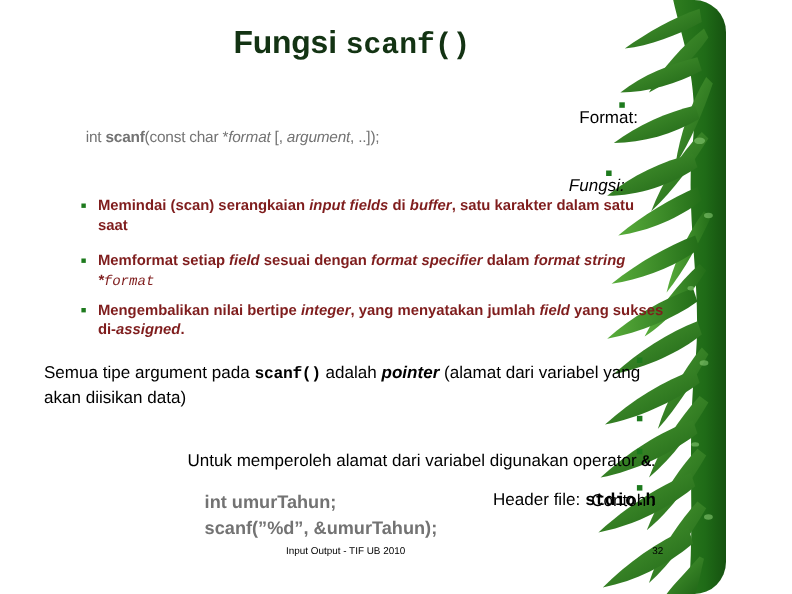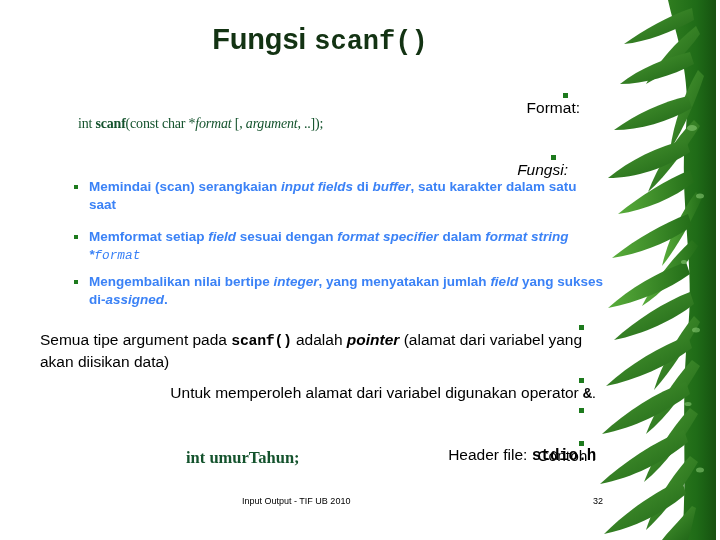--- a/index.html
+++ b/index.html
@@ -2,26 +2,27 @@
 <html><head>
 <meta charset="utf-8">
 <style>
   html, body {
     margin: 0;
     padding: 0;
     background: #ffffff;
   }
   #slide {
     position: relative;
-    width: 716px;
+    width: 660px;
     height: 540px;
     background: #ffffff;
     overflow: hidden;
     font-family: "Liberation Sans", sans-serif;
     color: #000000;
+    border-radius: 29px;
   }
 
   
   #bamboo-decoration {
     position: absolute;
     top: 0;
     right: 0;
     width: 120px;
     height: 540px;
     pointer-events: none;
@@ -81,43 +82,43 @@
   .lvl1 .txt {
     font-size: 15.5px;
     line-height: 1.32;
     font-weight: normal;
     color: #000;
   }
   .lvl2 .txt {
     font-size: 13.5px;
     line-height: 1.3;
     font-weight: bold;
-    color: #3b82f6;
+    color: #7f1d1d;
   }
 
   i { font-style: italic; }
   b { font-weight: bold; }
   .mono {
     font-family: "Liberation Mono", monospace;
     font-weight: bold;
     font-size: 0.96em;
     letter-spacing: -0.3px;
   }
   .mono-i {
     font-family: "Liberation Mono", monospace;
     font-style: italic;
     font-weight: normal;
     font-size: 0.95em;
   }
 
   
   .code-line {
     position: absolute;
-    font-family: Liberation Serif, serif;
-    color: #14532d;
+    font-family: Liberation Sans, sans-serif;
+    color: #737373;
     white-space: pre;
   }
   #format-signature {
     font-size: 14px;
     letter-spacing: -0.2px;
   }
   #example-line-1, #example-line-2 {
     font-size: 16.5px;
     font-weight: bold;
     letter-spacing: 0px;
@@ -234,33 +235,34 @@
   <div class="lvl2" style="top:228px; left:74px; width:534px;">
     <span class="sq-bullet small"></span>
     <span class="txt"><span>Memformat setiap </span><i>field</i><span> sesuai dengan </span><i>format specifier</i><span> dalam </span><i>format string</i><i> *</i><span class="mono-i">format</span></span>
   </div>
 
   <div class="lvl1" style="top:318px; left:40px; width:556px;">
     <span class="sq-bullet"></span>
     <span class="txt"><span>Semua tipe argument pada </span><span class="mono">scanf()</span><span> adalah </span><b><i>pointer</i></b><span> (alamat dari variabel yang akan diisikan data)</span></span>
   </div>
 
-  <div class="lvl1" style="top:371px; left:40px; width:556px;">
+  <div class="lvl1" style="top:371px; left:40px; width:556px;gap:27px;">
     <span class="sq-bullet"></span>
     <span class="txt"><span>Untuk memperoleh alamat dari variabel digunakan operator </span><span class="mono">&amp;</span><span>.</span></span>
   </div>
 
   <div class="lvl1" style="top:401px; left:40px; width:556px;gap:32px;">
     <span class="sq-bullet"></span>
     <span class="txt"><span>Header file: </span><span class="mono" style="font-size:1.02em;">stdio.h</span></span>
   </div>
 
   <div class="lvl1" style="top:434px; left:40px; width:556px;">
     <span class="sq-bullet"></span>
     <span class="txt">Contoh :</span>
   </div>
 
   <div class="code-line" id="example-line-1" style="top:448px; left:186px;">int umurTahun;</div>
-
-  <div id="footer-text" style="top:496px; left:242px;">Input Output - TIF UB 2010</div>
+  <div class="code-line" id="example-line-2" style="top:471px; left:186px;">scanf(”%d”, &amp;umurTahun);</div>
+
+  <div id="footer-text" style="top:496px; left:260px;">Input Output - TIF UB 2010</div>
   <div id="page-number" style="top:496px; left:593px;">32</div>
 
 </div>
 
 </body></html>

